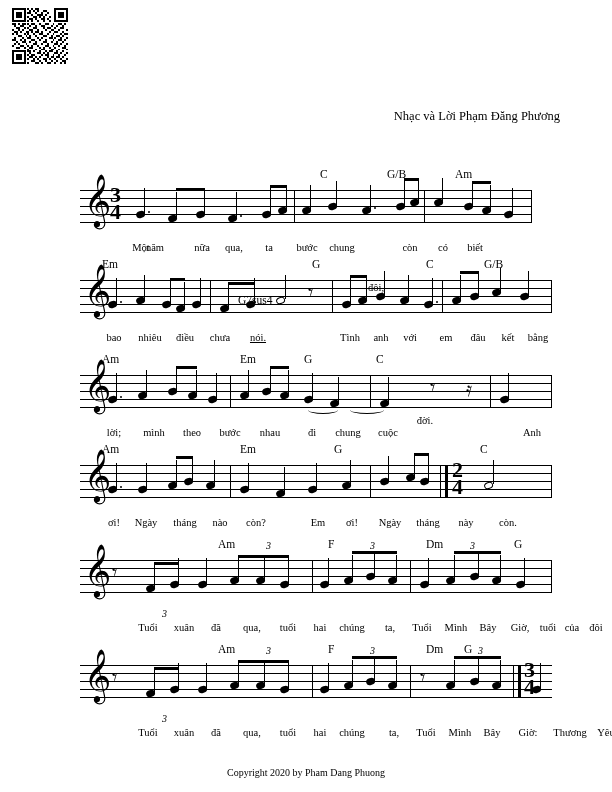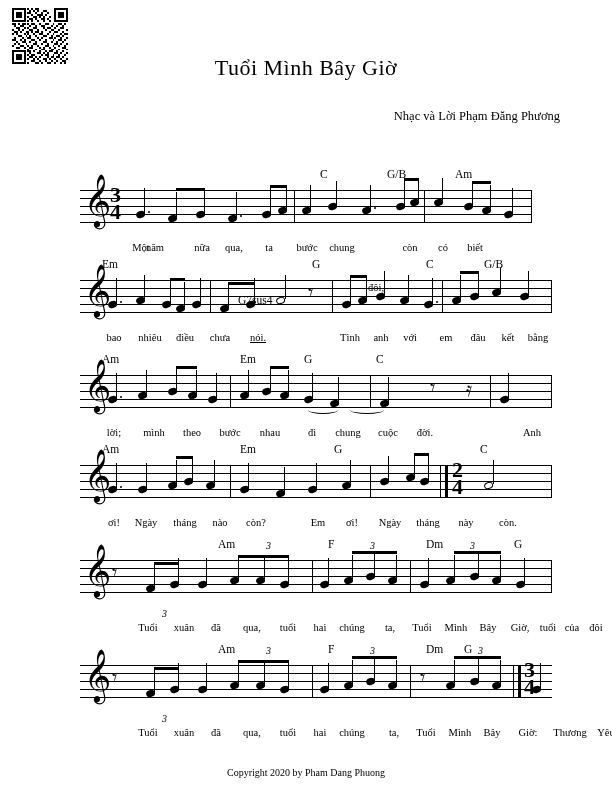--- a/index.html
+++ b/index.html
@@ -415,21 +415,20 @@
           <rect x="12" y="28" width="2" height="1"></rect>
           <rect x="15" y="28" width="1" height="1"></rect>
           <rect x="18" y="28" width="2" height="1"></rect>
           <rect x="22" y="28" width="1" height="1"></rect>
           <rect x="25" y="28" width="1" height="1"></rect>
           <rect x="27" y="28" width="1" height="1"></rect>
       </g>
     </svg>
   </div>
 
-  <div class="title">Tuổi Mình Bây Giờ</div>
   <div class="composer">Nhạc và Lời Phạm Đăng Phương</div>
 
   <div class="system" style="top:190px;">
     <div class="staff">
       <div class="line l0"></div>
         <div class="line l1"></div>
         <div class="line l2"></div>
         <div class="line l3"></div>
         <div class="line l4"></div>
     </div>
@@ -637,21 +636,21 @@
     <div class="chord" style="left:296px; top:-22px;">C</div>
 
     <div class="lyric" style="left:34px; top:52px;">lời;</div>
     <div class="lyric" style="left:74px; top:52px;">mình</div>
     <div class="lyric" style="left:112px; top:52px;">theo</div>
     <div class="lyric" style="left:150px; top:52px;">bước</div>
     <div class="lyric" style="left:190px; top:52px;">nhau</div>
     <div class="lyric" style="left:232px; top:52px;">đi</div>
     <div class="lyric" style="left:268px; top:52px;">chung</div>
     <div class="lyric" style="left:308px; top:52px;">cuộc</div>
-    <div class="lyric" style="left:345px; top:40px;margin-top:12px;">đời.</div>
+    <div class="lyric" style="left:345px; top:40px;">đời.</div>
     <div class="lyric" style="left:452px; top:52px;">Anh</div>
   </div>
 
   <div class="system" style="top:465px; left:80px; width:472px;">
     <div class="staff" style="width:472px;">
       <div class="line l0"></div>
         <div class="line l1"></div>
         <div class="line l2"></div>
         <div class="line l3"></div>
         <div class="line l4"></div>

